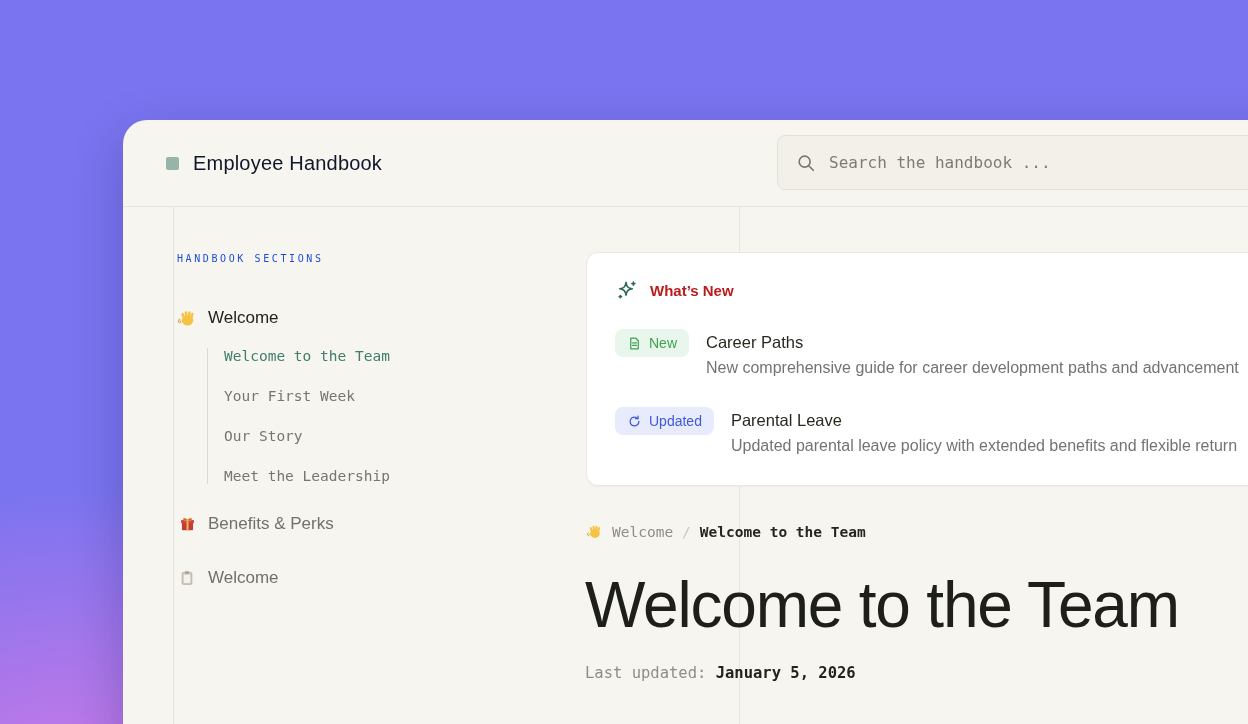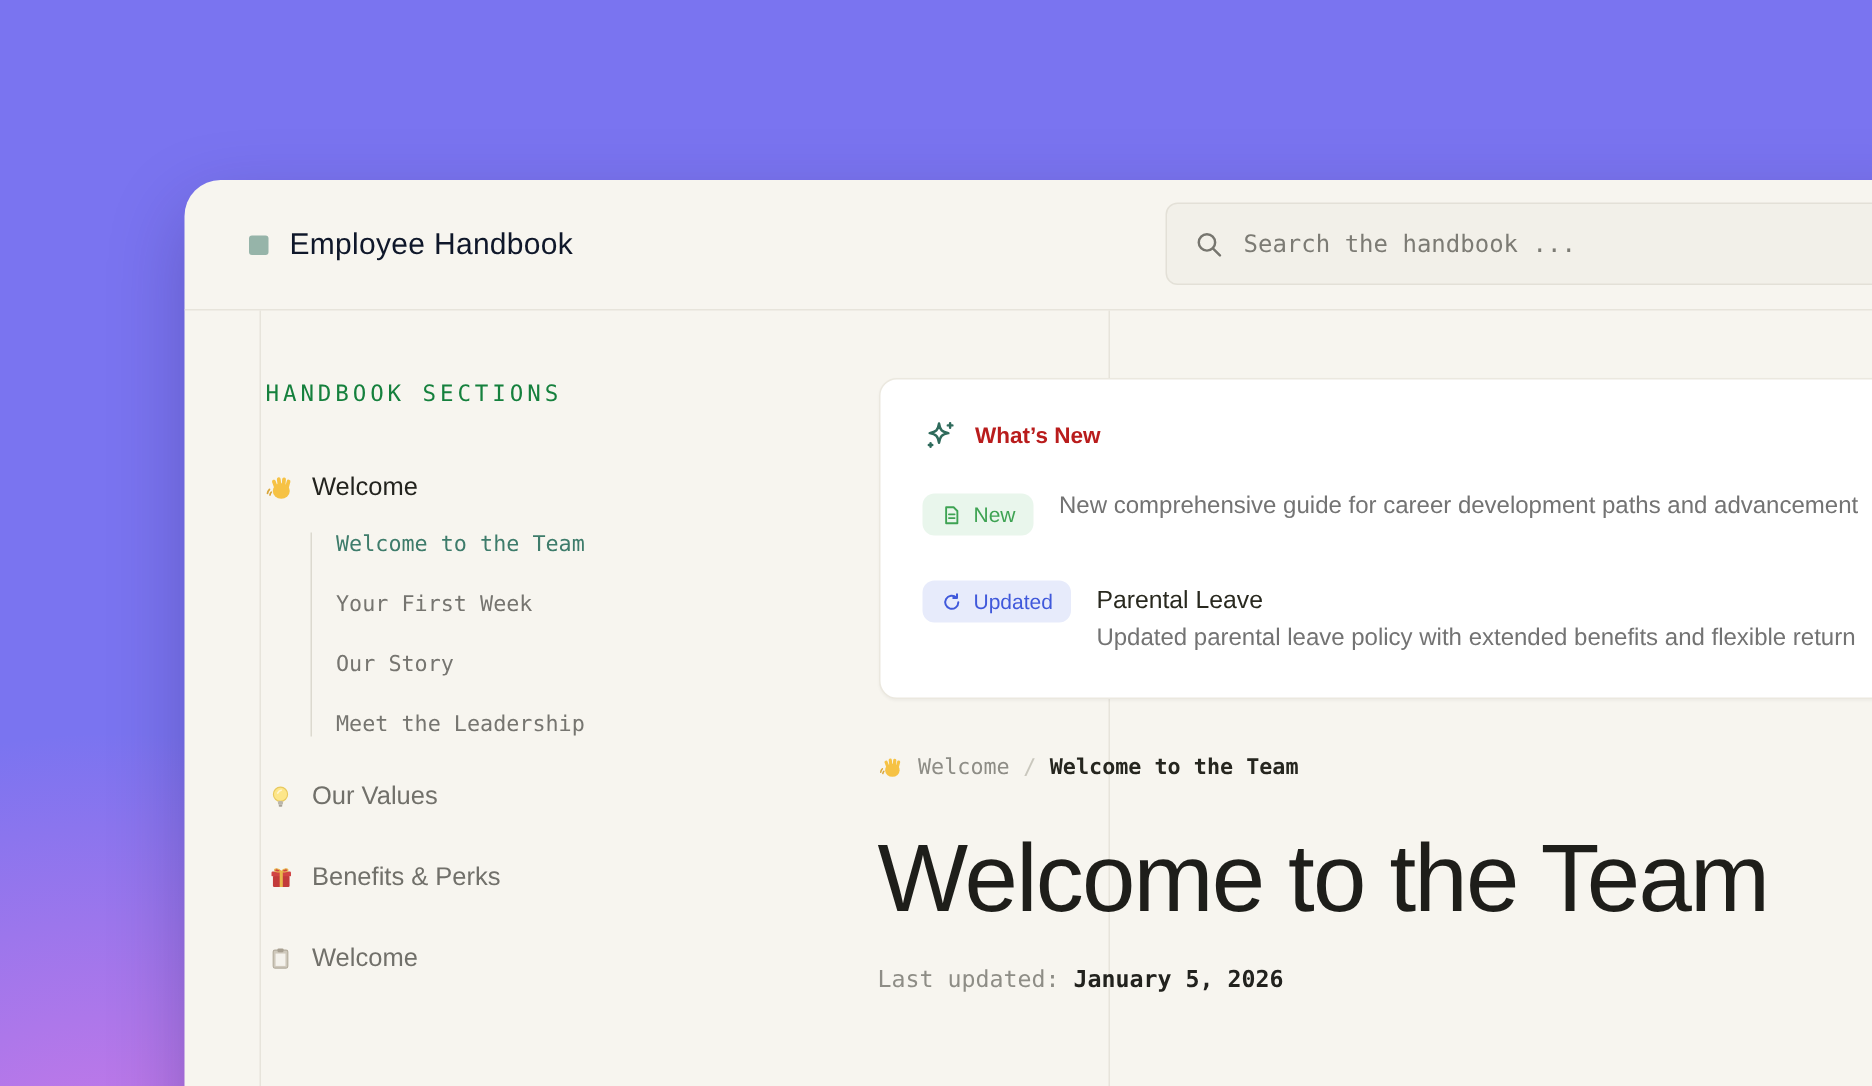--- a/index.html
+++ b/index.html
@@ -34,22 +34,22 @@
     font-family:"DejaVu Sans Mono", monospace; font-size:16px; color:#55544E;
   }
   .search input::placeholder{ color:#7C7B74; }
   
   .content{ position:absolute; top:87px; left:0; right:0; bottom:0; }
   .vrule{ position:absolute; top:0; bottom:0; width:1px; background:#E7E4DB; z-index:0; }
   .vrule.a{ left:50px; } .vrule.b{ left:616px; }
   
   .sidebar{ position:absolute; left:52px; top:0; width:390px; padding:46px 0 0 2px; z-index:1; }
   .side-label{
-    font-family:"DejaVu Sans Mono", monospace; font-size:15px; letter-spacing:2.6px;
-    color:#15803d;
+    font-family:"DejaVu Sans Mono", monospace; font-size:10px; letter-spacing:2.6px;
+    color:#1d4ed8;
   }
   .nav{ list-style:none; margin-top:44px; }
   .nav-item{ display:flex; align-items:center; gap:11px; margin-bottom:34px; cursor:pointer; }
   .nav-item .ico{ width:20px; height:20px; flex:0 0 20px; display:flex; align-items:center; justify-content:center; }
   .nav-item .lbl{ font-size:17px; color:#71706A; }
   .nav-item.active .lbl{ color:#23231E; font-weight:500; }
   .sub-list{
     list-style:none; margin:-14px 0 30px 30px; padding-left:16px;
     border-left:1px solid #DCD9CF;
   }
@@ -140,31 +140,20 @@
           <span class="lbl">Welcome</span>
         </li>
         <ul class="sub-list">
           <li class="sub-item active">Welcome to the Team</li>
           <li class="sub-item">Your First Week</li>
           <li class="sub-item">Our Story</li>
           <li class="sub-item">Meet the Leadership</li>
         </ul>
         <li class="nav-item">
           <span class="ico">
-            <svg width="18" height="20" viewBox="0 0 24 24">
-              <circle cx="12" cy="10" r="6.3" fill="#FDE68A" stroke="#E8C95E" stroke-width="1"></circle>
-              <path d="M9.5 9 q1 -2.2 3.2 -2.6" stroke="#FFF6D6" stroke-width="1.4" fill="none" stroke-linecap="round"></path>
-              <rect x="9.8" y="16" width="4.4" height="3.4" rx="1" fill="#BCB7AB"></rect>
-              <rect x="10.4" y="19.4" width="3.2" height="1.6" rx=".8" fill="#A8A296"></rect>
-            </svg>
-          </span>
-          <span class="lbl">Our Values</span>
-        </li>
-        <li class="nav-item">
-          <span class="ico">
             <svg width="19" height="20" viewBox="0 0 24 24">
               <rect x="5" y="10.5" width="14" height="9.5" rx="1" fill="#C23A3A"></rect>
               <rect x="3.8" y="7" width="16.4" height="4" rx="1" fill="#D14444"></rect>
               <rect x="10.7" y="7" width="2.6" height="13" fill="#E8B84B"></rect>
               <path d="M12 7 C9.5 3.5 5.8 4.4 6.5 6.2 C7 7.6 10 7.4 12 7 Z" fill="#D14444" stroke="#E8B84B" stroke-width="1"></path>
               <path d="M12 7 C14.5 3.5 18.2 4.4 17.5 6.2 C17 7.6 14 7.4 12 7 Z" fill="#D14444" stroke="#E8B84B" stroke-width="1"></path>
             </svg>
           </span>
           <span class="lbl">Benefits &amp; Perks</span>
         </li>
@@ -199,20 +188,21 @@
           <span class="badge new">
             <span>
               <svg width="15" height="15" viewBox="0 0 24 24" fill="none" stroke="#3EA353" stroke-width="2" stroke-linejoin="round" stroke-linecap="round">
                 <path d="M6 3.5 h8 l4 4 v13 h-12 Z"></path>
                 <path d="M9 11 h6 M9 15 h6"></path>
               </svg>
             </span>
             <span>New</span>
           </span>
           <div class="entry-text">
+            <div class="entry-title">Career Paths</div>
             <div class="entry-desc">New comprehensive guide for career development paths and advancement</div>
           </div>
         </div>
 
         <div class="entry">
           <span class="badge updated">
             <span>
               <svg width="15" height="15" viewBox="0 0 24 24" fill="none" stroke="#4059DB" stroke-width="2.1" stroke-linecap="round" stroke-linejoin="round">
                 <path d="M19 12 a7 7 0 1 1 -2 -4.9"></path>
                 <path d="M17.6 3.4 v4 h-4"></path>

